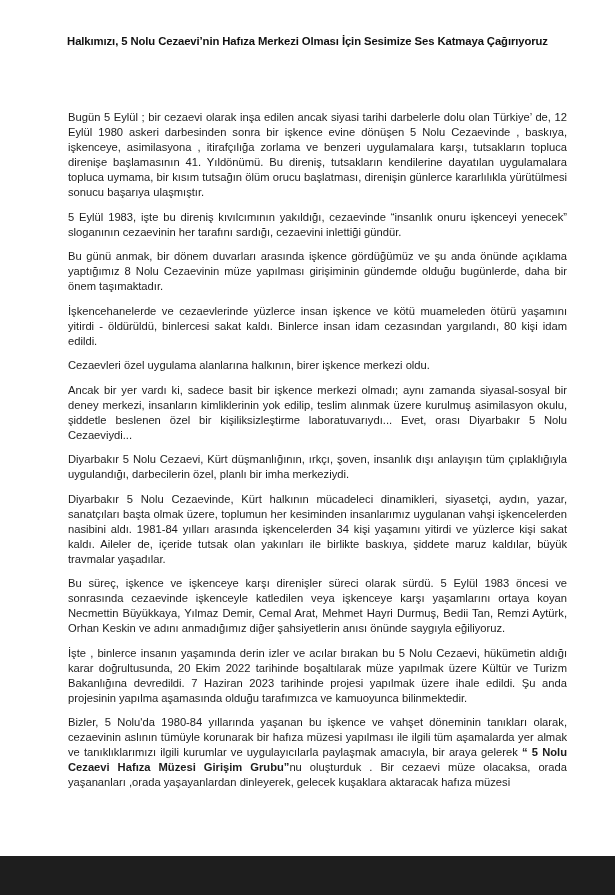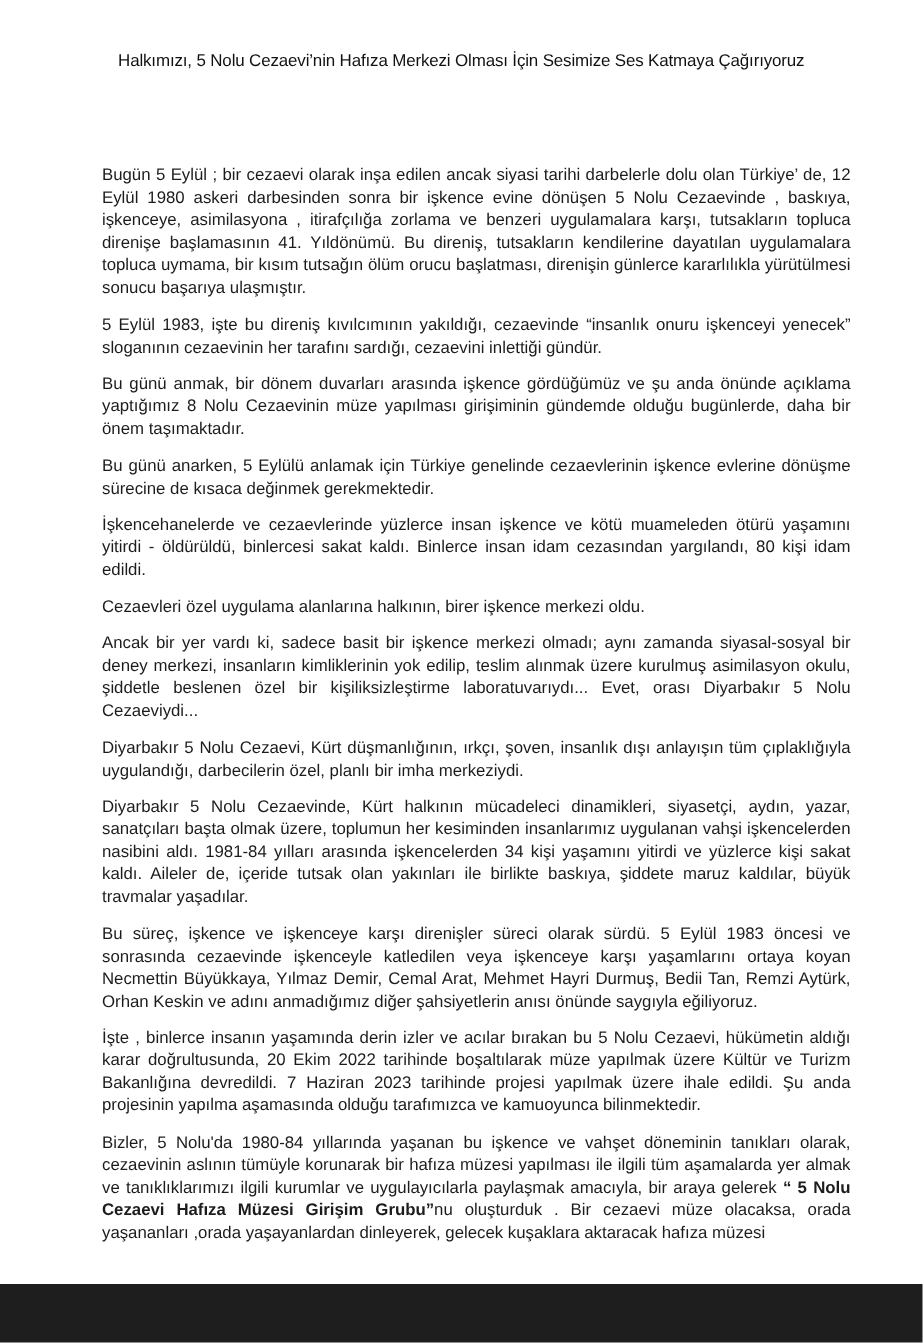--- a/index.html
+++ b/index.html
@@ -23,21 +23,21 @@
       height: 856px;
       background: #ffffff;
       overflow: hidden;
     }
     .title {
       position: absolute;
       top: 35px;
       left: 0;
       width: 615px;
       text-align: center;
-      font-weight: normal;
+      font-weight: bold;
       font-size: 11.3px;
       letter-spacing: -0.1px;
       color: #111;
       white-space: nowrap;
     }
     .content {
       position: absolute;
       top: 70px;
       left: 68px;
       width: 499px;
@@ -64,21 +64,20 @@
   </style>
 </head>
 <body>
 
 <div class="page">
   <div class="title">Halkımızı, 5 Nolu Cezaevi’nin Hafıza Merkezi Olması İçin Sesimize Ses Katmaya Çağırıyoruz</div>
   <div class="content">
     <p>Bugün 5 Eylül ;  bir cezaevi olarak inşa edilen ancak siyasi tarihi darbelerle dolu olan Türkiye’ de, 12 Eylül 1980 askeri darbesinden sonra bir işkence evine dönüşen 5 Nolu Cezaevinde , baskıya, işkenceye, asimilasyona , itirafçılığa zorlama ve benzeri  uygulamalara karşı, tutsakların topluca direnişe başlamasının 41. Yıldönümü. Bu direniş, tutsakların kendilerine dayatılan uygulamalara topluca uymama, bir kısım tutsağın ölüm orucu başlatması, direnişin günlerce kararlılıkla yürütülmesi sonucu başarıya ulaşmıştır.</p>
     <p>5 Eylül 1983, işte bu direniş kıvılcımının yakıldığı, cezaevinde “insanlık onuru işkenceyi yenecek” sloganının cezaevinin her tarafını sardığı, cezaevini inlettiği gündür.</p>
     <p>Bu günü anmak, bir dönem duvarları arasında işkence gördüğümüz ve şu anda önünde açıklama yaptığımız 8 Nolu Cezaevinin müze yapılması girişiminin gündemde olduğu bugünlerde, daha bir önem taşımaktadır.</p>
-    <p>Bu günü anarken, 5 Eylülü anlamak için Türkiye genelinde cezaevlerinin işkence evlerine dönüşme sürecine de kısaca değinmek gerekmektedir.</p>
     <p>İşkencehanelerde ve cezaevlerinde yüzlerce insan işkence ve kötü muameleden ötürü  yaşamını yitirdi - öldürüldü, binlercesi sakat kaldı. Binlerce insan idam cezasından yargılandı, 80 kişi idam edildi.</p>
     <p>Cezaevleri özel uygulama alanlarına halkının, birer işkence merkezi oldu.</p>
     <p>Ancak bir yer vardı ki, sadece basit bir işkence merkezi olmadı; aynı zamanda siyasal-sosyal bir deney merkezi, insanların kimliklerinin yok edilip, teslim alınmak üzere kurulmuş asimilasyon okulu, şiddetle beslenen özel bir kişiliksizleştirme laboratuvarıydı... Evet, orası Diyarbakır 5 Nolu Cezaeviydi...</p>
     <p>Diyarbakır 5 Nolu Cezaevi, Kürt düşmanlığının, ırkçı, şoven, insanlık dışı anlayışın tüm çıplaklığıyla uygulandığı, darbecilerin özel, planlı bir imha merkeziydi.</p>
     <p>Diyarbakır 5 Nolu Cezaevinde, Kürt halkının mücadeleci dinamikleri, siyasetçi, aydın, yazar, sanatçıları başta olmak üzere, toplumun her kesiminden insanlarımız uygulanan vahşi işkencelerden nasibini aldı. 1981-84 yılları arasında işkencelerden 34 kişi yaşamını yitirdi ve yüzlerce kişi sakat kaldı. Aileler de, içeride tutsak olan yakınları ile birlikte  baskıya, şiddete maruz kaldılar, büyük travmalar yaşadılar.</p>
     <p>Bu süreç, işkence ve işkenceye karşı direnişler süreci olarak sürdü. 5 Eylül 1983 öncesi ve sonrasında cezaevinde işkenceyle katledilen veya işkenceye karşı yaşamlarını ortaya koyan Necmettin Büyükkaya, Yılmaz Demir, Cemal Arat, Mehmet Hayri Durmuş, Bedii Tan, Remzi Aytürk,  Orhan Keskin ve adını anmadığımız diğer şahsiyetlerin anısı önünde saygıyla eğiliyoruz.</p>
     <p>İşte , binlerce insanın yaşamında derin izler ve acılar bırakan bu 5 Nolu Cezaevi, hükümetin aldığı karar doğrultusunda, 20 Ekim 2022 tarihinde boşaltılarak müze yapılmak üzere Kültür ve Turizm Bakanlığına devredildi. 7 Haziran 2023 tarihinde projesi yapılmak üzere ihale edildi. Şu anda projesinin yapılma aşamasında olduğu tarafımızca ve kamuoyunca bilinmektedir.</p>
     <p><span>Bizler, 5 Nolu'da 1980-84 yıllarında yaşanan bu işkence ve vahşet döneminin tanıkları olarak, cezaevinin aslının tümüyle korunarak bir hafıza müzesi yapılması ile ilgili tüm aşamalarda yer almak ve tanıklıklarımızı ilgili kurumlar ve uygulayıcılarla paylaşmak  amacıyla, bir araya gelerek </span><span class="bold">“ 5 Nolu Cezaevi Hafıza Müzesi Girişim Grubu”</span><span>nu oluşturduk .  Bir cezaevi müze olacaksa, orada yaşananları ,orada yaşayanlardan dinleyerek, gelecek kuşaklara aktaracak hafıza müzesi</span></p>
   </div>
 </div>

